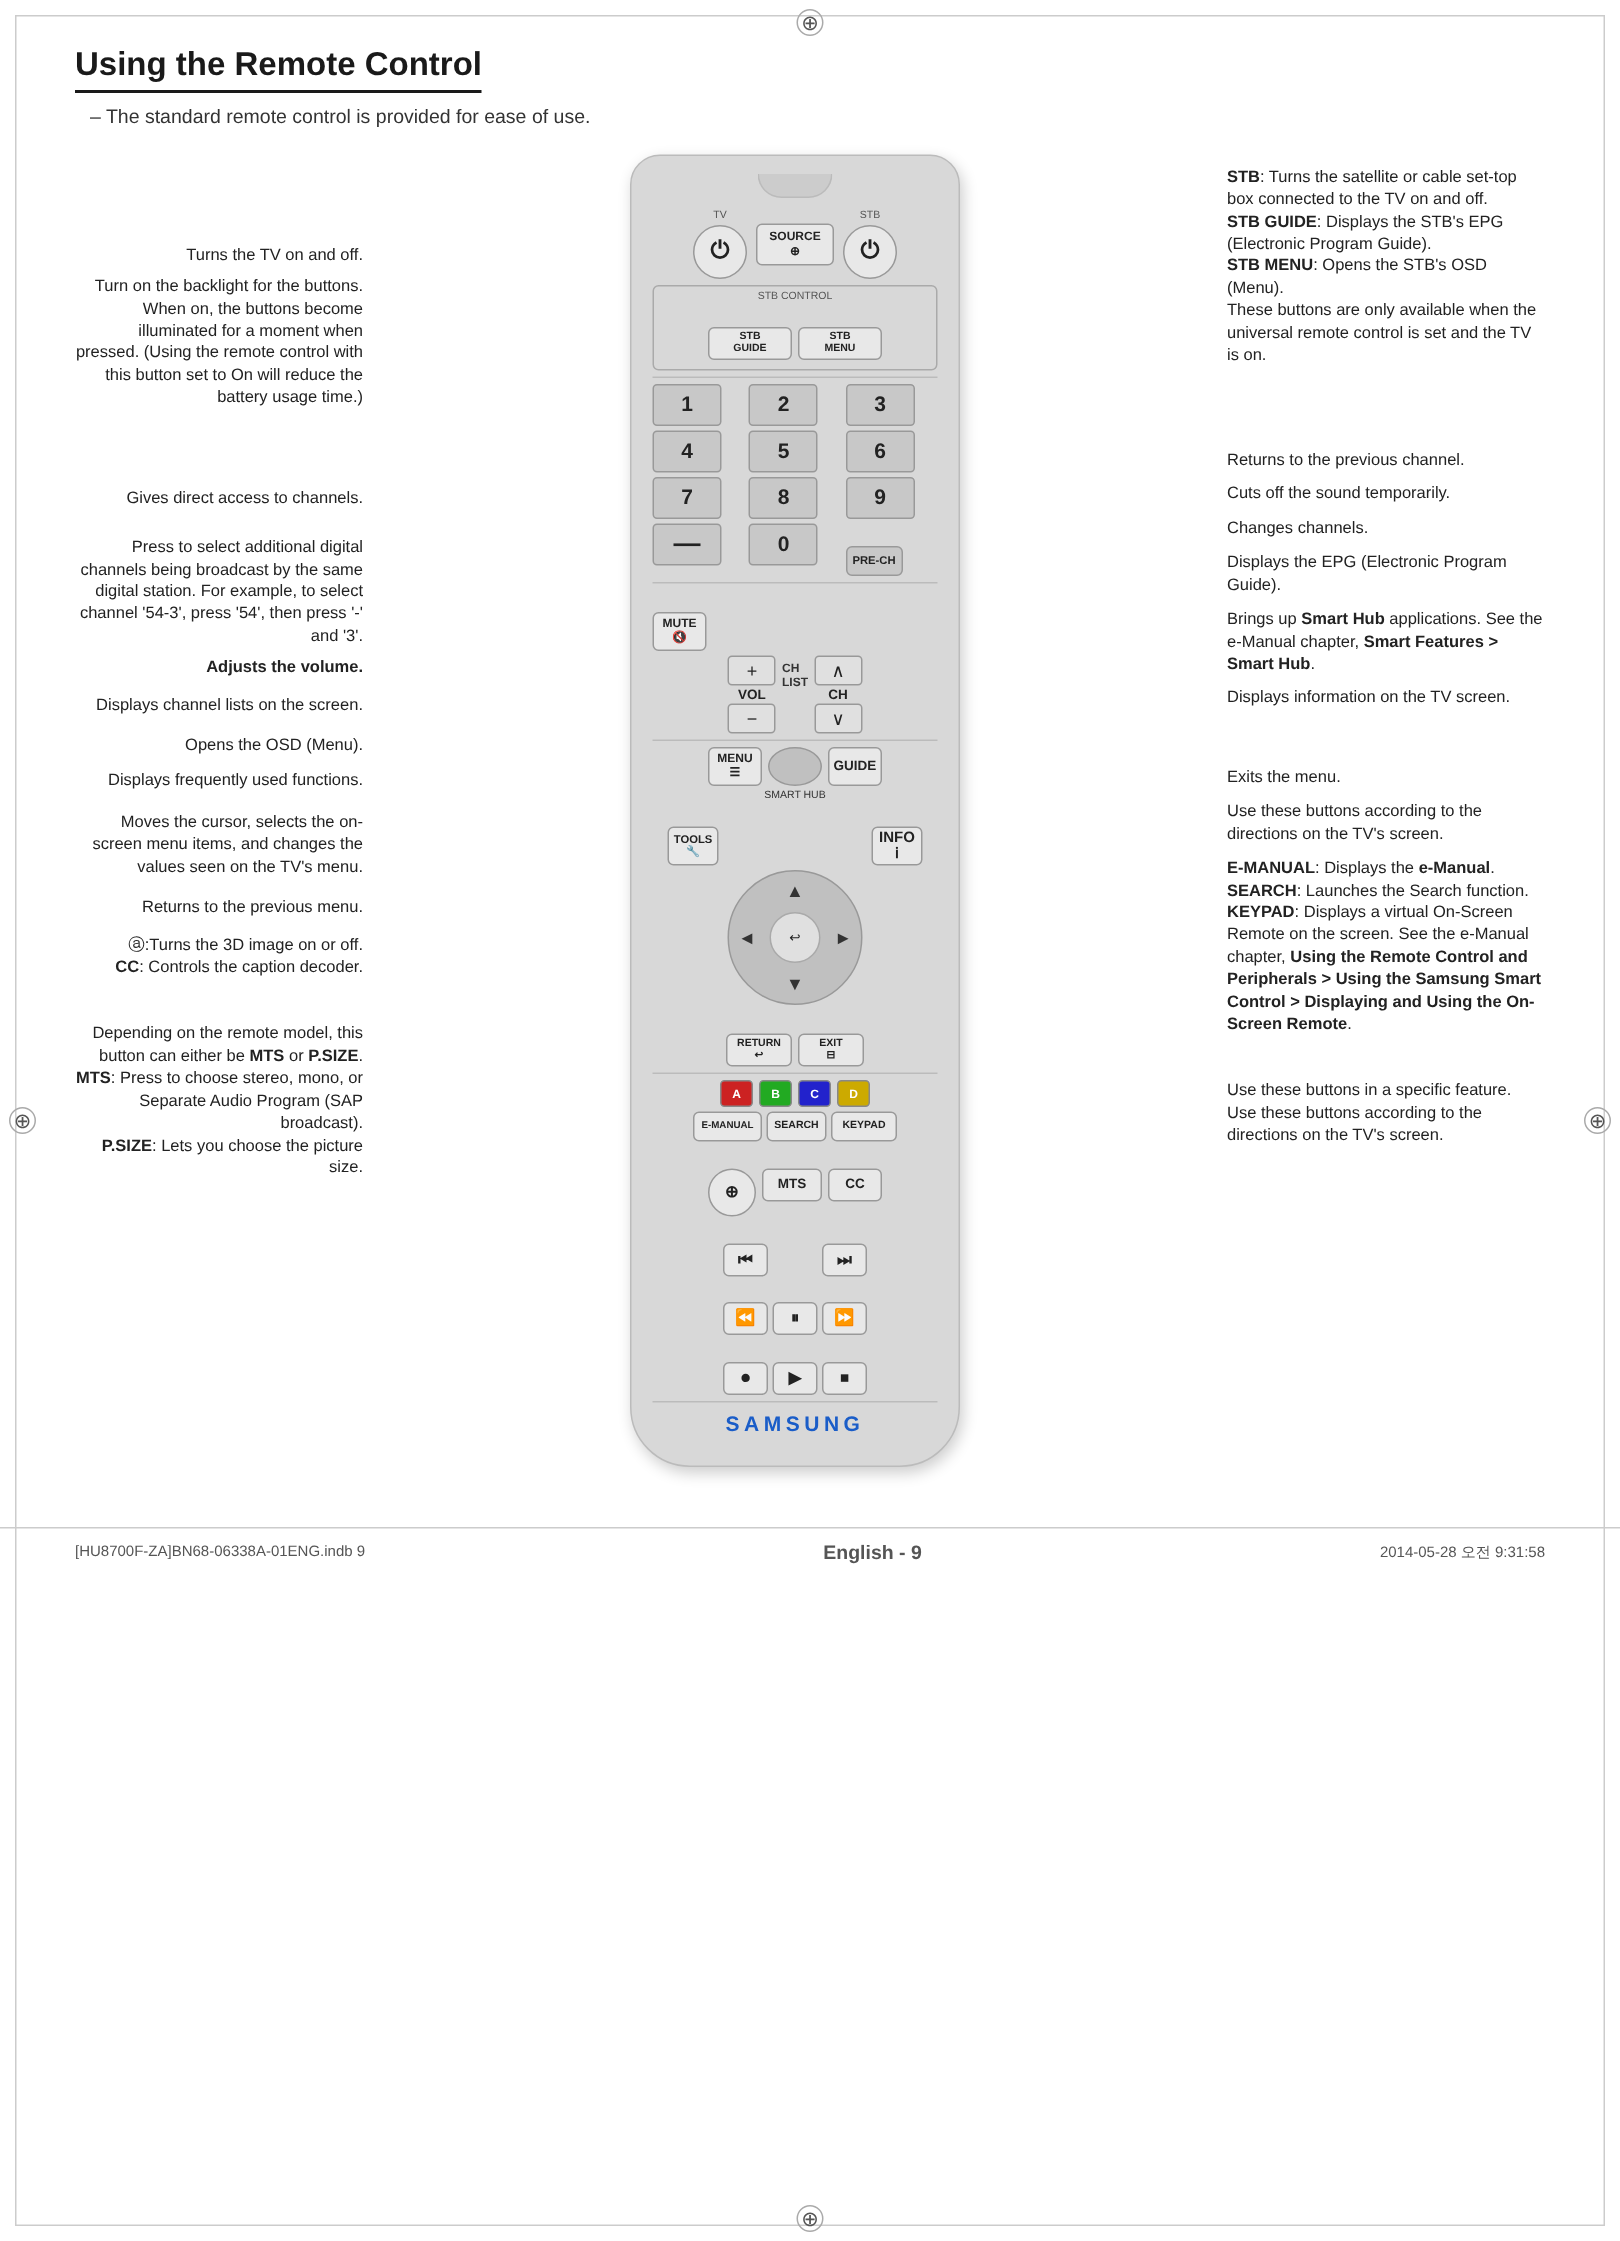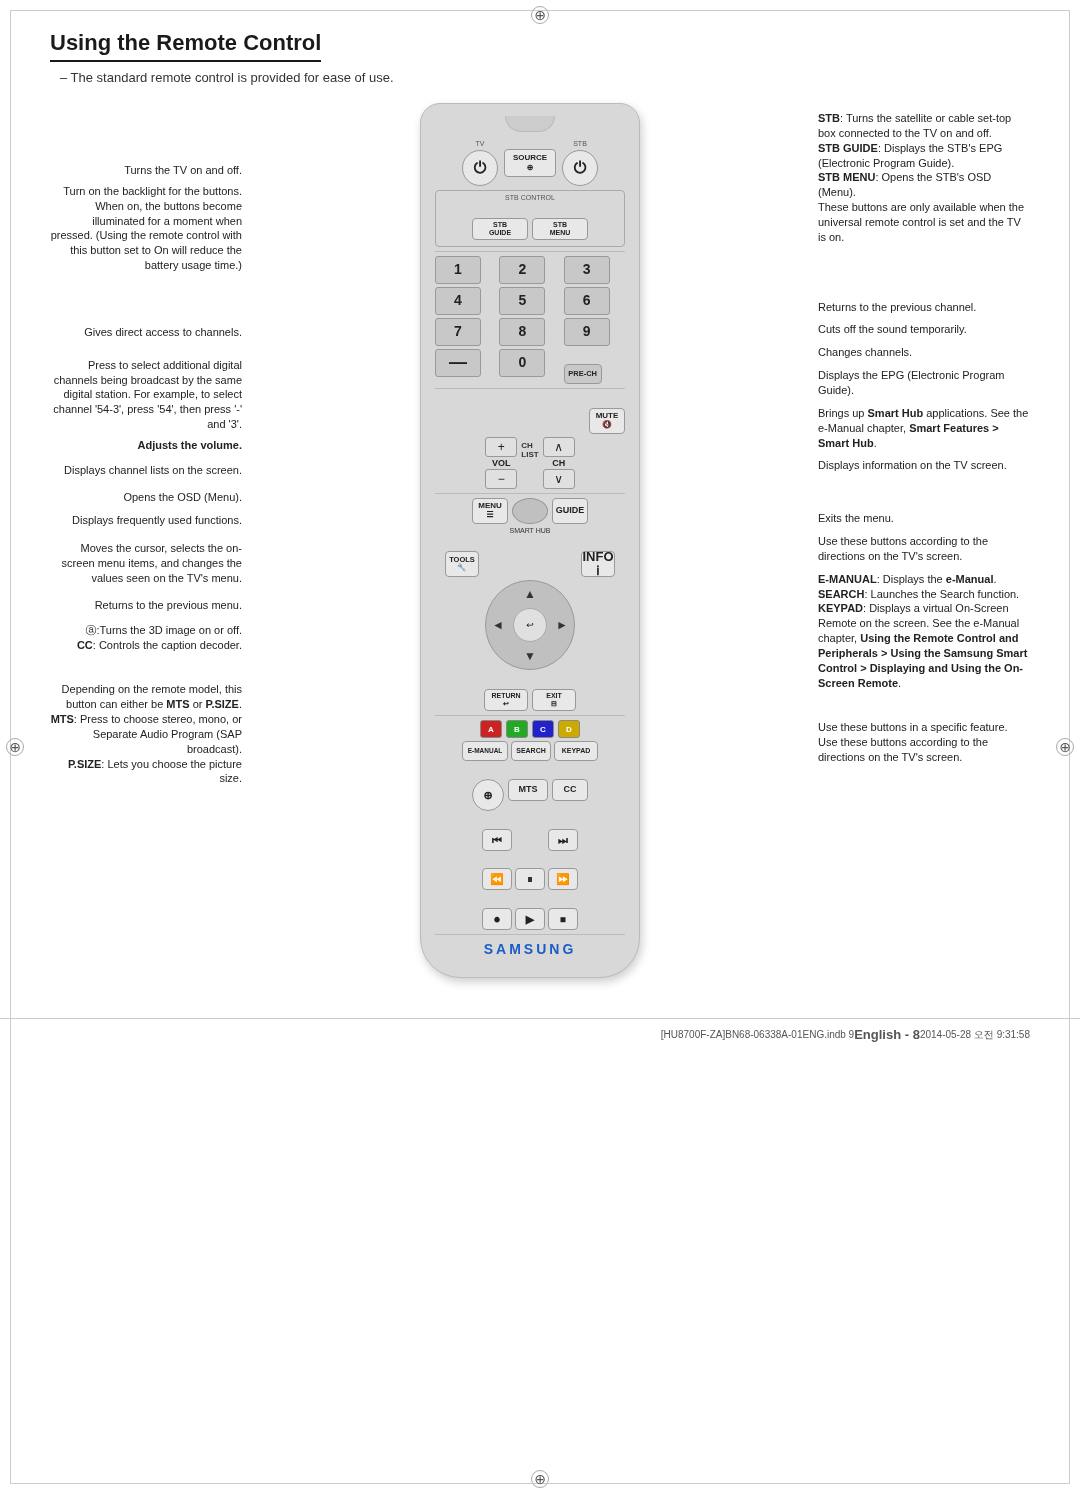--- a/index.html
+++ b/index.html
@@ -334,21 +334,21 @@
       padding-left: 8px;
     }
 
     .ann-item strong, .ann-item b {
       font-weight: 700;
     }
 
     
     .page-footer {
       display: flex;
-      justify-content: flex-end;
+      justify-content: space-between;
       align-items: center;
       padding: 8px 50px;
       border-top: 1px solid #ccc;
       margin-top: 10px;
       font-size: 10px;
       color: #555;
     }
 
     .footer-center {
       font-size: 13px;
@@ -517,21 +517,21 @@
           <button class="btn btn-num">7</button>
           <button class="btn btn-num">8</button>
           <button class="btn btn-num">9</button>
           <button class="btn btn-num" style="font-size:18px; font-weight:700;">—</button>
           <button class="btn btn-num">0</button>
           <button class="btn btn-sm pch-btn" style="background:#c8c8c8;">PRE-CH</button>
         </div>
 
         <hr class="divider-line">
 
-        <div style="display:flex; justify-content:flex-end; margin-bottom:3px;">
+        <div style="display:flex; justify-content:flex-start; margin-bottom:3px;">
           <button class="btn btn-sm" style="width:36px; height:26px; font-size:8px; flex-direction:column; display:flex; align-items:center; justify-content:center; line-height:1.1;">MUTE<br>🔇</button>
         </div>
 
         <div class="vol-ch-section">
 
           <div class="vol-col">
             <div class="btn-vol-up">+</div>
             <div class="vol-label">VOL</div>
             <div class="btn-vol-dn">−</div>
           </div>
@@ -551,21 +551,21 @@
 
         <div class="menu-guide-row">
           <button class="btn btn-md" style="font-size:8px; flex-direction:column; display:flex; align-items:center; justify-content:center; line-height:1.1;">MENU<br>☰</button>
           <div style="width:36px; height:26px; background:#c0c0c0; border-radius:50%; border:1px solid #999;"></div>
           <button class="btn btn-md" style="font-size:9px;">GUIDE</button>
         </div>
         <div class="smart-hub-label">SMART HUB</div>
 
         <div class="tools-info-row">
           <button class="btn btn-sm" style="font-size:7.5px; flex-direction:column; display:flex; align-items:center; justify-content:center; line-height:1.1; width:34px; height:26px;">TOOLS<br>🔧</button>
-          <button class="btn btn-sm" style="font-size:13px; flex-direction:column; display:flex; align-items:center; justify-content:center; line-height:1.1; width:34px; height:26px;">INFO<br>ℹ</button>
+          <button class="btn btn-sm" style="font-size:10px; flex-direction:column; display:flex; align-items:center; justify-content:center; line-height:1.1; width:34px; height:26px;">INFO<br>ℹ</button>
         </div>
 
         <div style="position:relative; width:90px; height:90px; margin: 2px auto 4px auto;">
           <div style="width:90px; height:90px; border-radius:50%; background:#c0c0c0; border:1px solid #999; position:relative; display:flex; align-items:center; justify-content:center;">
             <span class="nav-arrow nav-up">▲</span>
             <span class="nav-arrow nav-down">▼</span>
             <span class="nav-arrow nav-left">◄</span>
             <span class="nav-arrow nav-right">►</span>
             <div class="nav-center">↩</div>
           </div>
@@ -675,17 +675,17 @@
         Use these buttons according to the directions on the TV's screen.
       </div>
 
     </div>
 
   </div>
 </div>
 
 <div class="page-footer">
   <span>[HU8700F-ZA]BN68-06338A-01ENG.indb  9</span>
-  <span class="footer-center">English - 8</span>
+  <span class="footer-center">English - 9</span>
   <span>2014-05-28  오전 9:31:58</span>
 </div>
 
 <div class="bottom-circle">⊕</div>
 
 </body></html>

